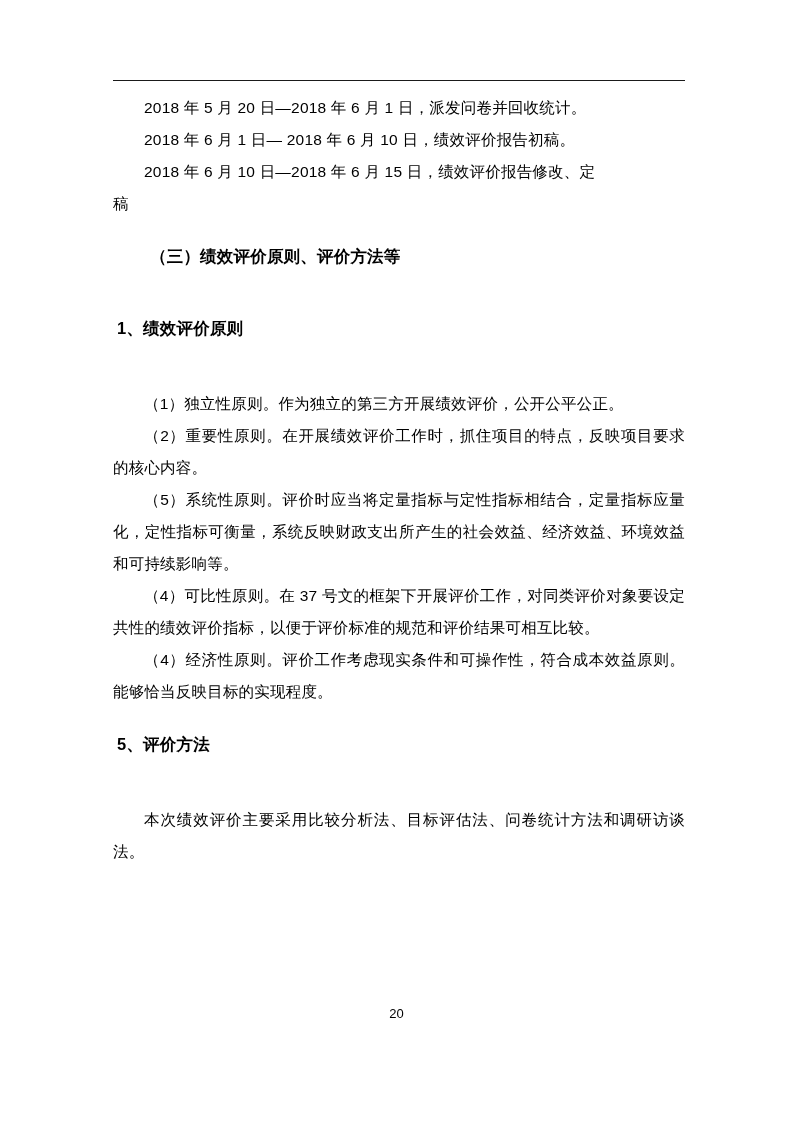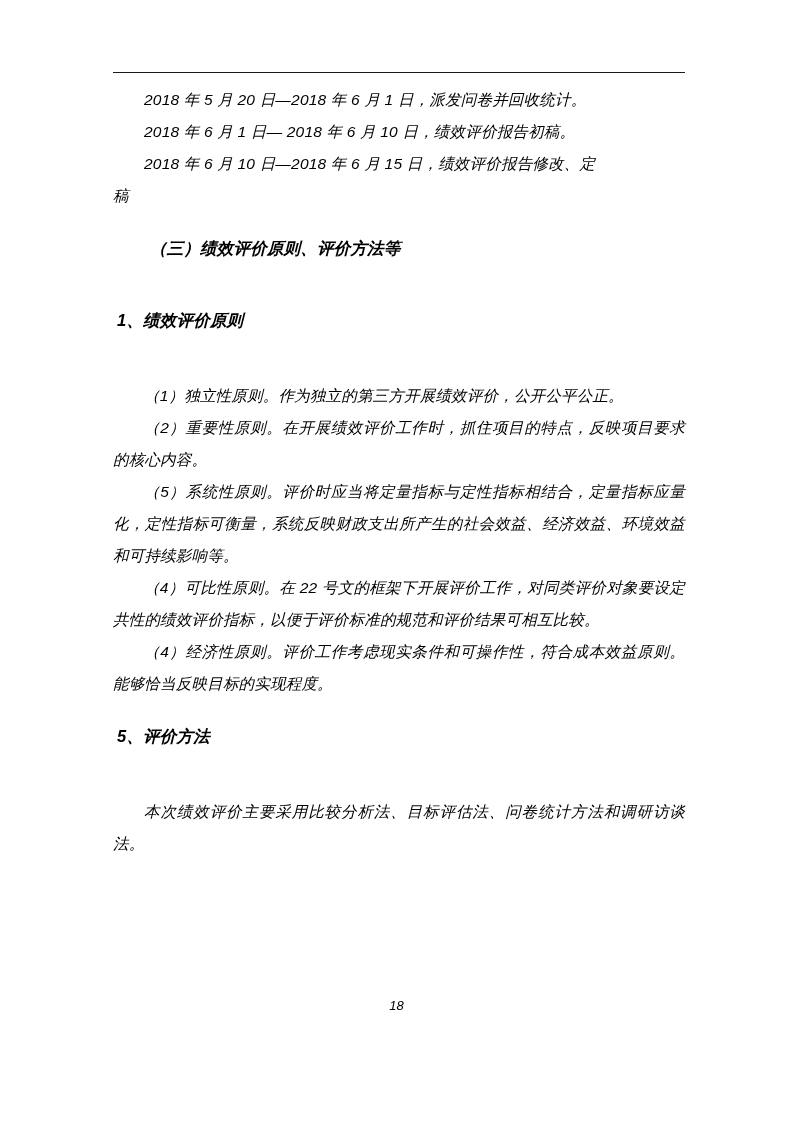--- a/index.html
+++ b/index.html
@@ -10,25 +10,24 @@
   body {
     width: 793px;
     height: 1122px;
     font-family: "Liberation Sans", sans-serif;
     color: #000000;
     position: relative;
     overflow: hidden;
   }
   .page {
     position: absolute;
-    left: 0; top: 0;
+    left: 0; top: 8px;
     width: 793px;
     height: 826px;
     background: #ffffff;
-    font-style: italic;
   }
   .header-rule {
     position: absolute;
     left: 113px;
     top: 72px;
     width: 572px;
     height: 0;
     border-top: 1px solid #1a1a1a;
   }
   .content {
@@ -87,28 +86,28 @@
 
     <div class="sp-32"></div>
 
     <p class="heading">1、绩效评价原则</p>
 
     <div class="sp-40"></div>
 
     <p class="indent">（1）独立性原则。作为独立的第三方开展绩效评价，公开公平公正。</p>
     <p class="indent">（2）重要性原则。在开展绩效评价工作时，抓住项目的特点，反映项目要求的核心内容。</p>
     <p class="indent">（5）系统性原则。评价时应当将定量指标与定性指标相结合，定量指标应量化，定性指标可衡量，系统反映财政支出所产生的社会效益、经济效益、环境效益和可持续影响等。</p>
-    <p class="indent">（4）可比性原则。在 22 号文的框架下开展评价工作，对同类评价对象要设定共性的绩效评价指标，以便于评价标准的规范和评价结果可相互比较。</p>
+    <p class="indent">（4）可比性原则。在 37 号文的框架下开展评价工作，对同类评价对象要设定共性的绩效评价指标，以便于评价标准的规范和评价结果可相互比较。</p>
     <p class="indent">（4）经济性原则。评价工作考虑现实条件和可操作性，符合成本效益原则。能够恰当反映目标的实现程度。</p>
 
     <div class="sp-16"></div>
 
     <p class="heading">5、评价方法</p>
 
     <div class="sp-40"></div>
 
     <p class="indent">本次绩效评价主要采用比较分析法、目标评估法、问卷统计方法和调研访谈法。</p>
 
   </div>
 
-  <div class="page-number">18</div>
+  <div class="page-number">20</div>
 
 </div>
 
 </body></html>

